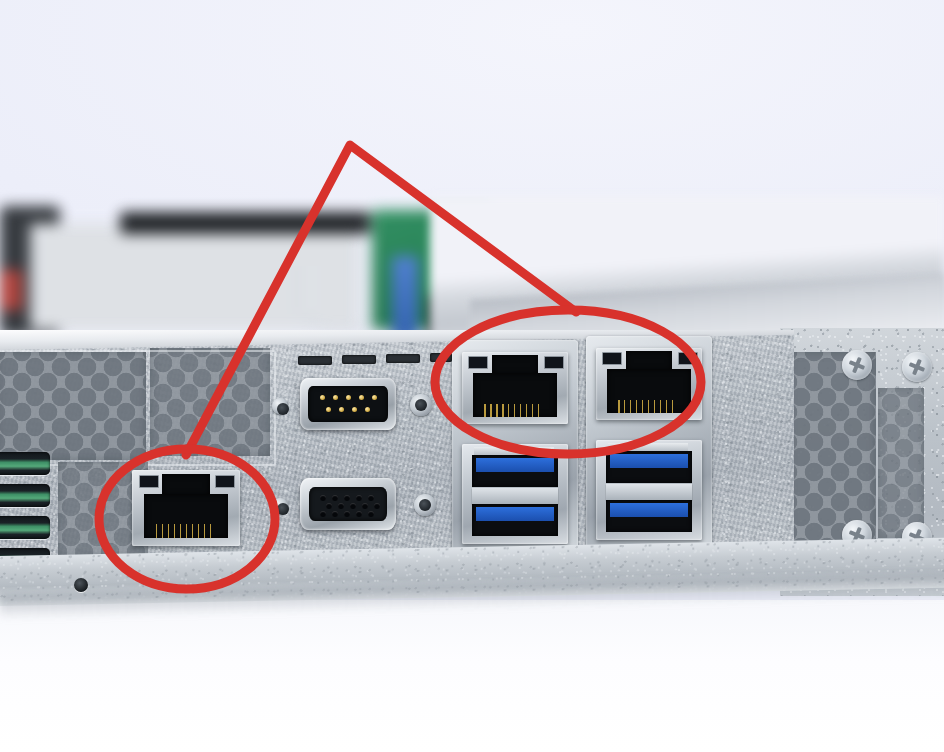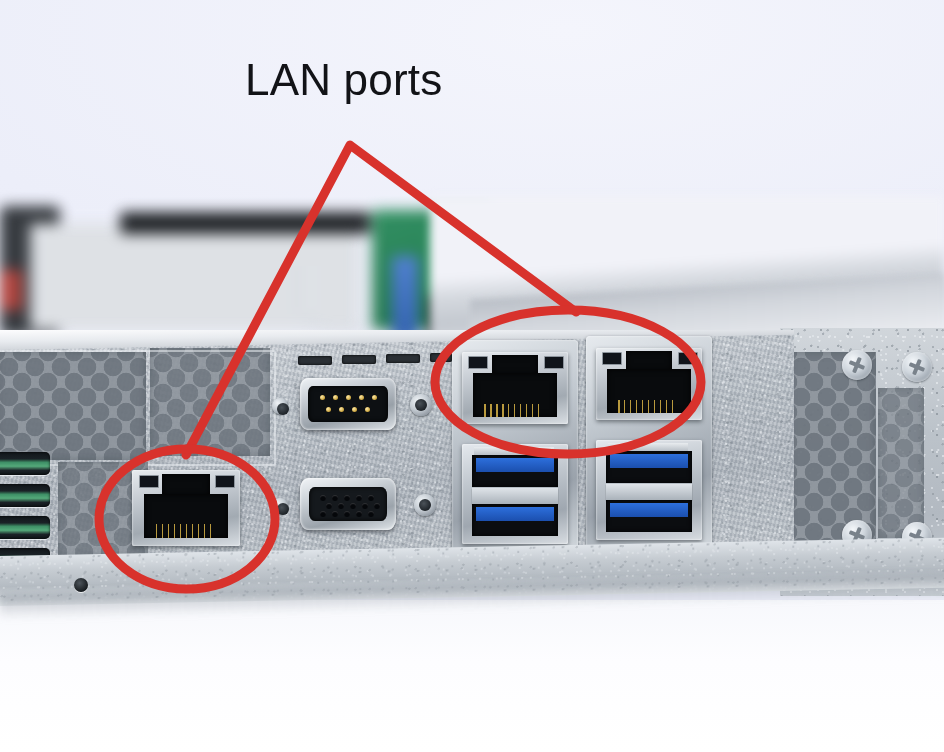--- a/index.html
+++ b/index.html
@@ -341,15 +341,14 @@
   <div class="vent-hole" style="left:74px;top:578px;width:14px;height:14px;"></div>
 
   <svg id="annot" viewBox="0 0 944 752">
     <g id="annot-group" fill="none" stroke-linecap="round" stroke-linejoin="round" stroke="#d8322c" stroke-width="9">
         <path d="M 186 455 L 350 145 L 576 312"></path>
         <ellipse cx="187" cy="519" rx="88" ry="70"></ellipse>
         <ellipse cx="568" cy="382" rx="133" ry="72"></ellipse>
       </g>
   </svg>
 
-  <div class="caption">LAN ports</div>
 
 </div>
 
 </body></html>

